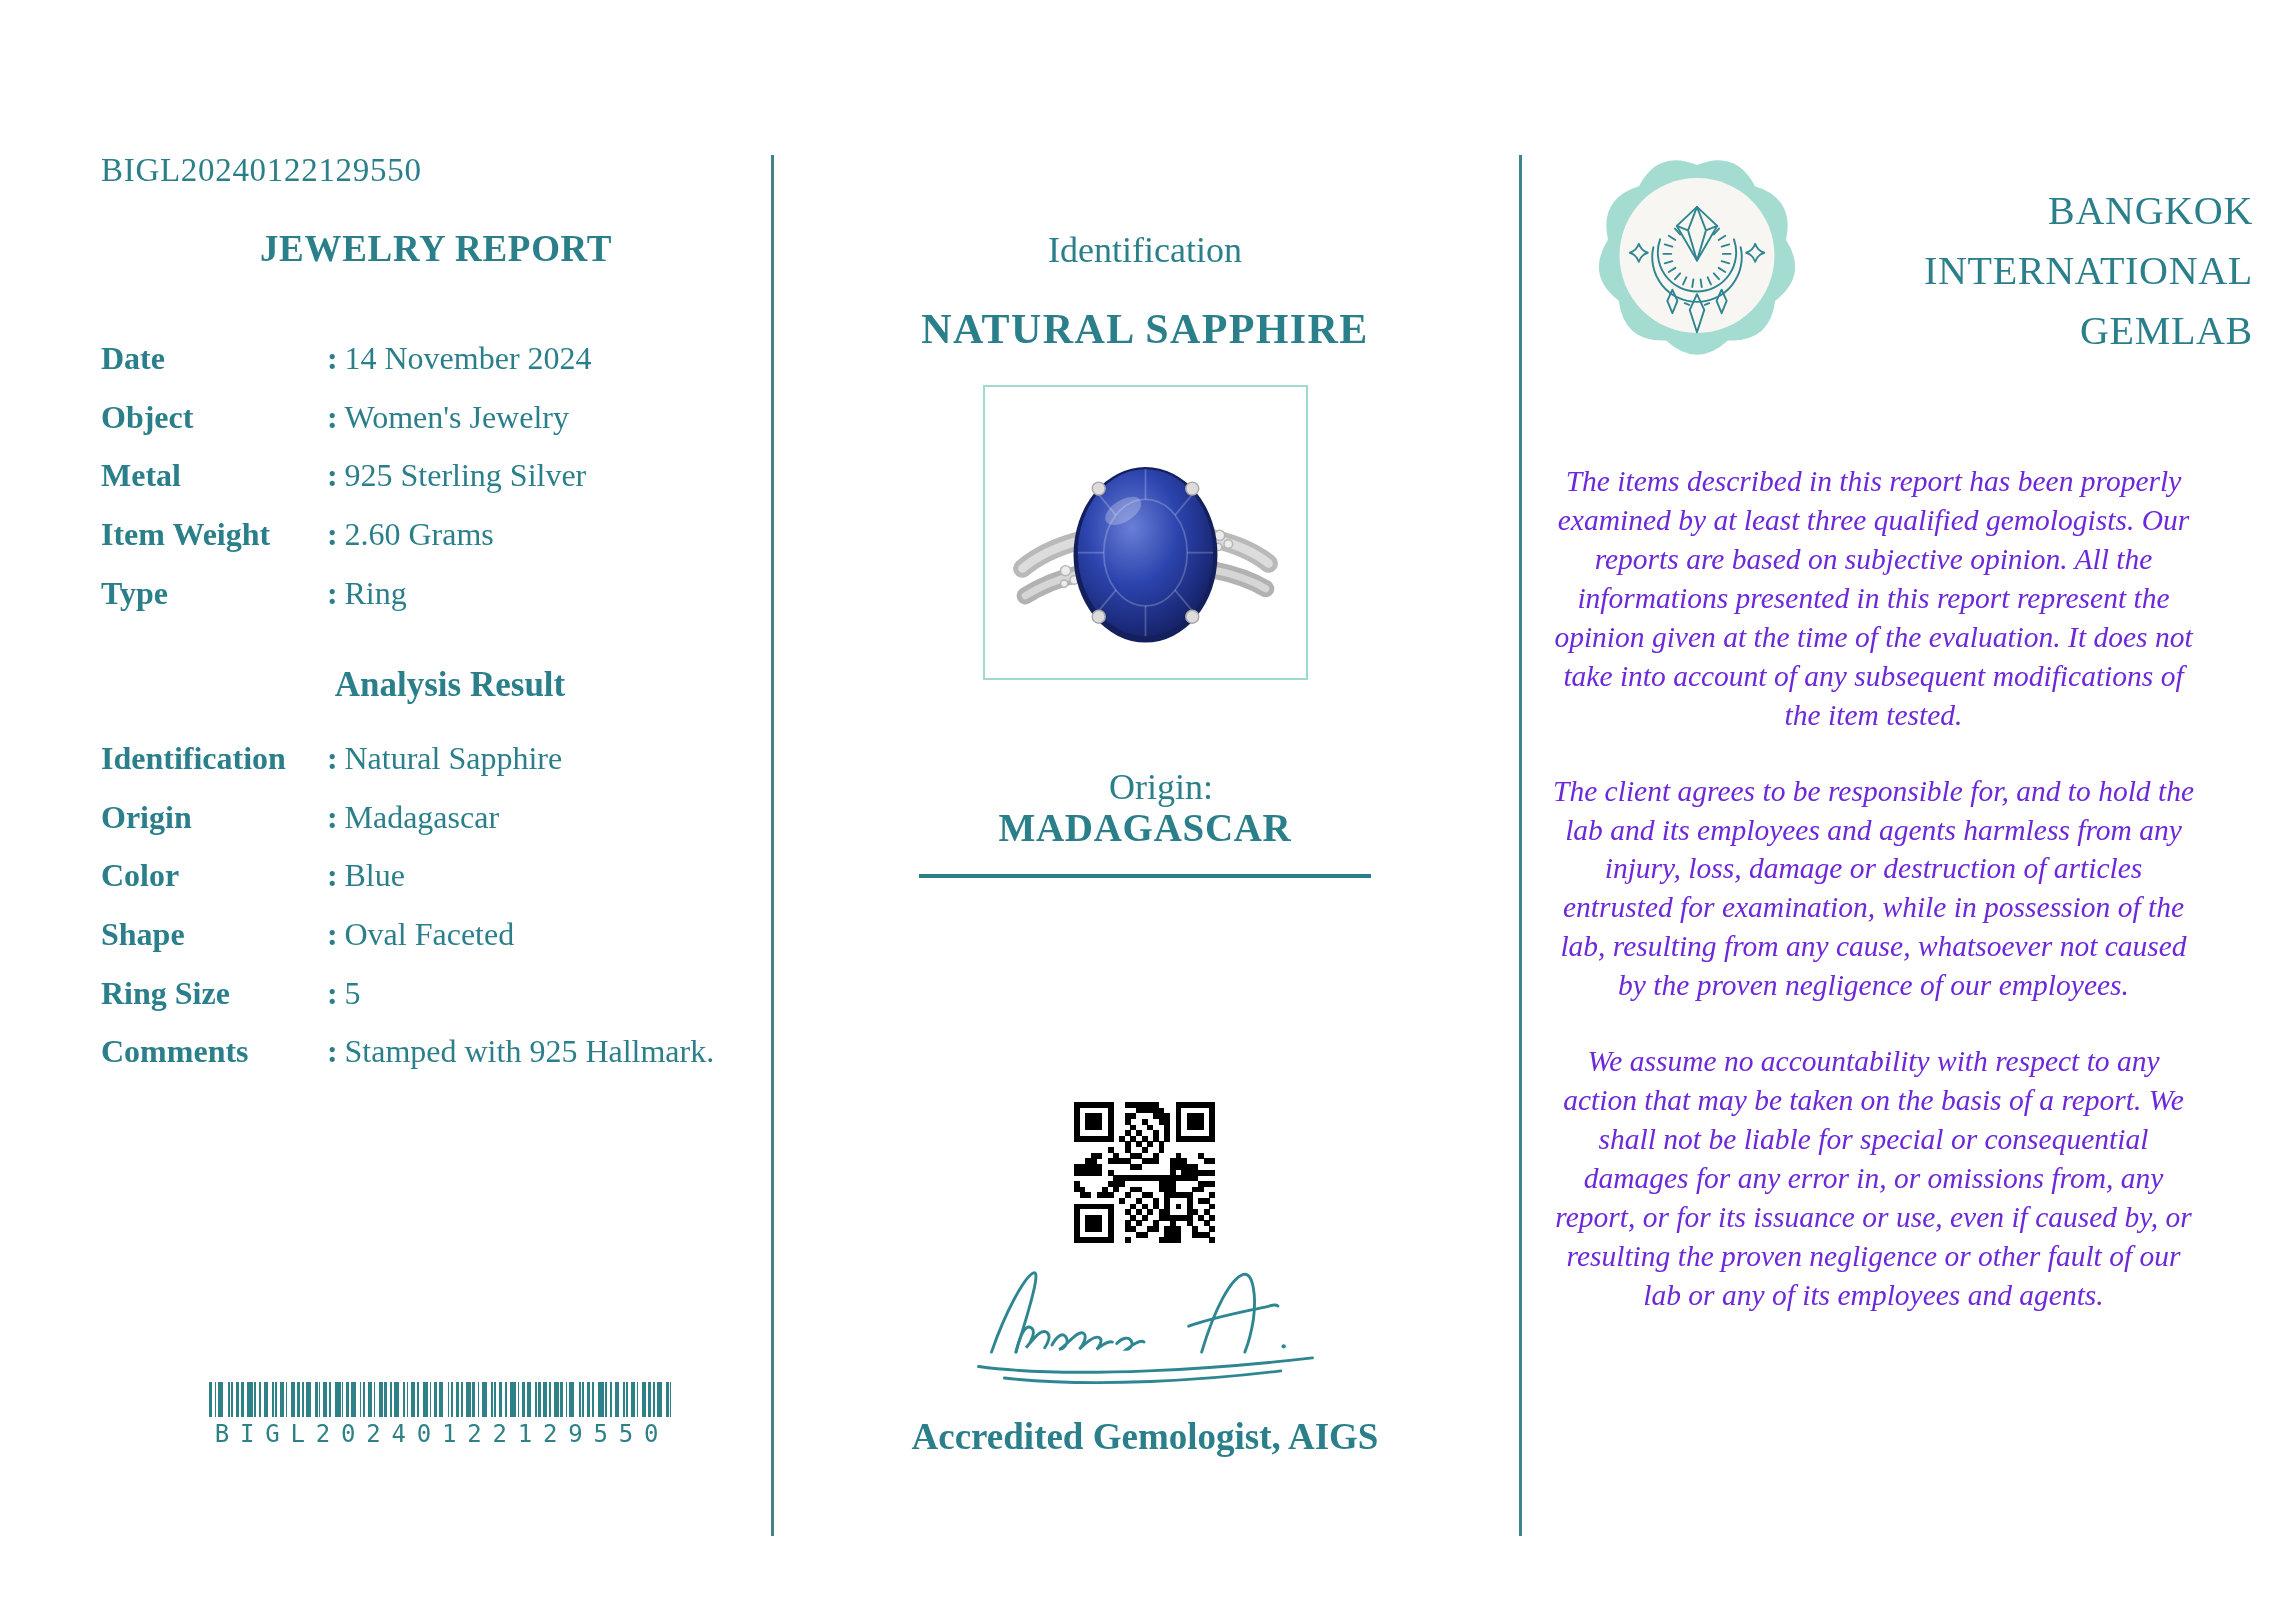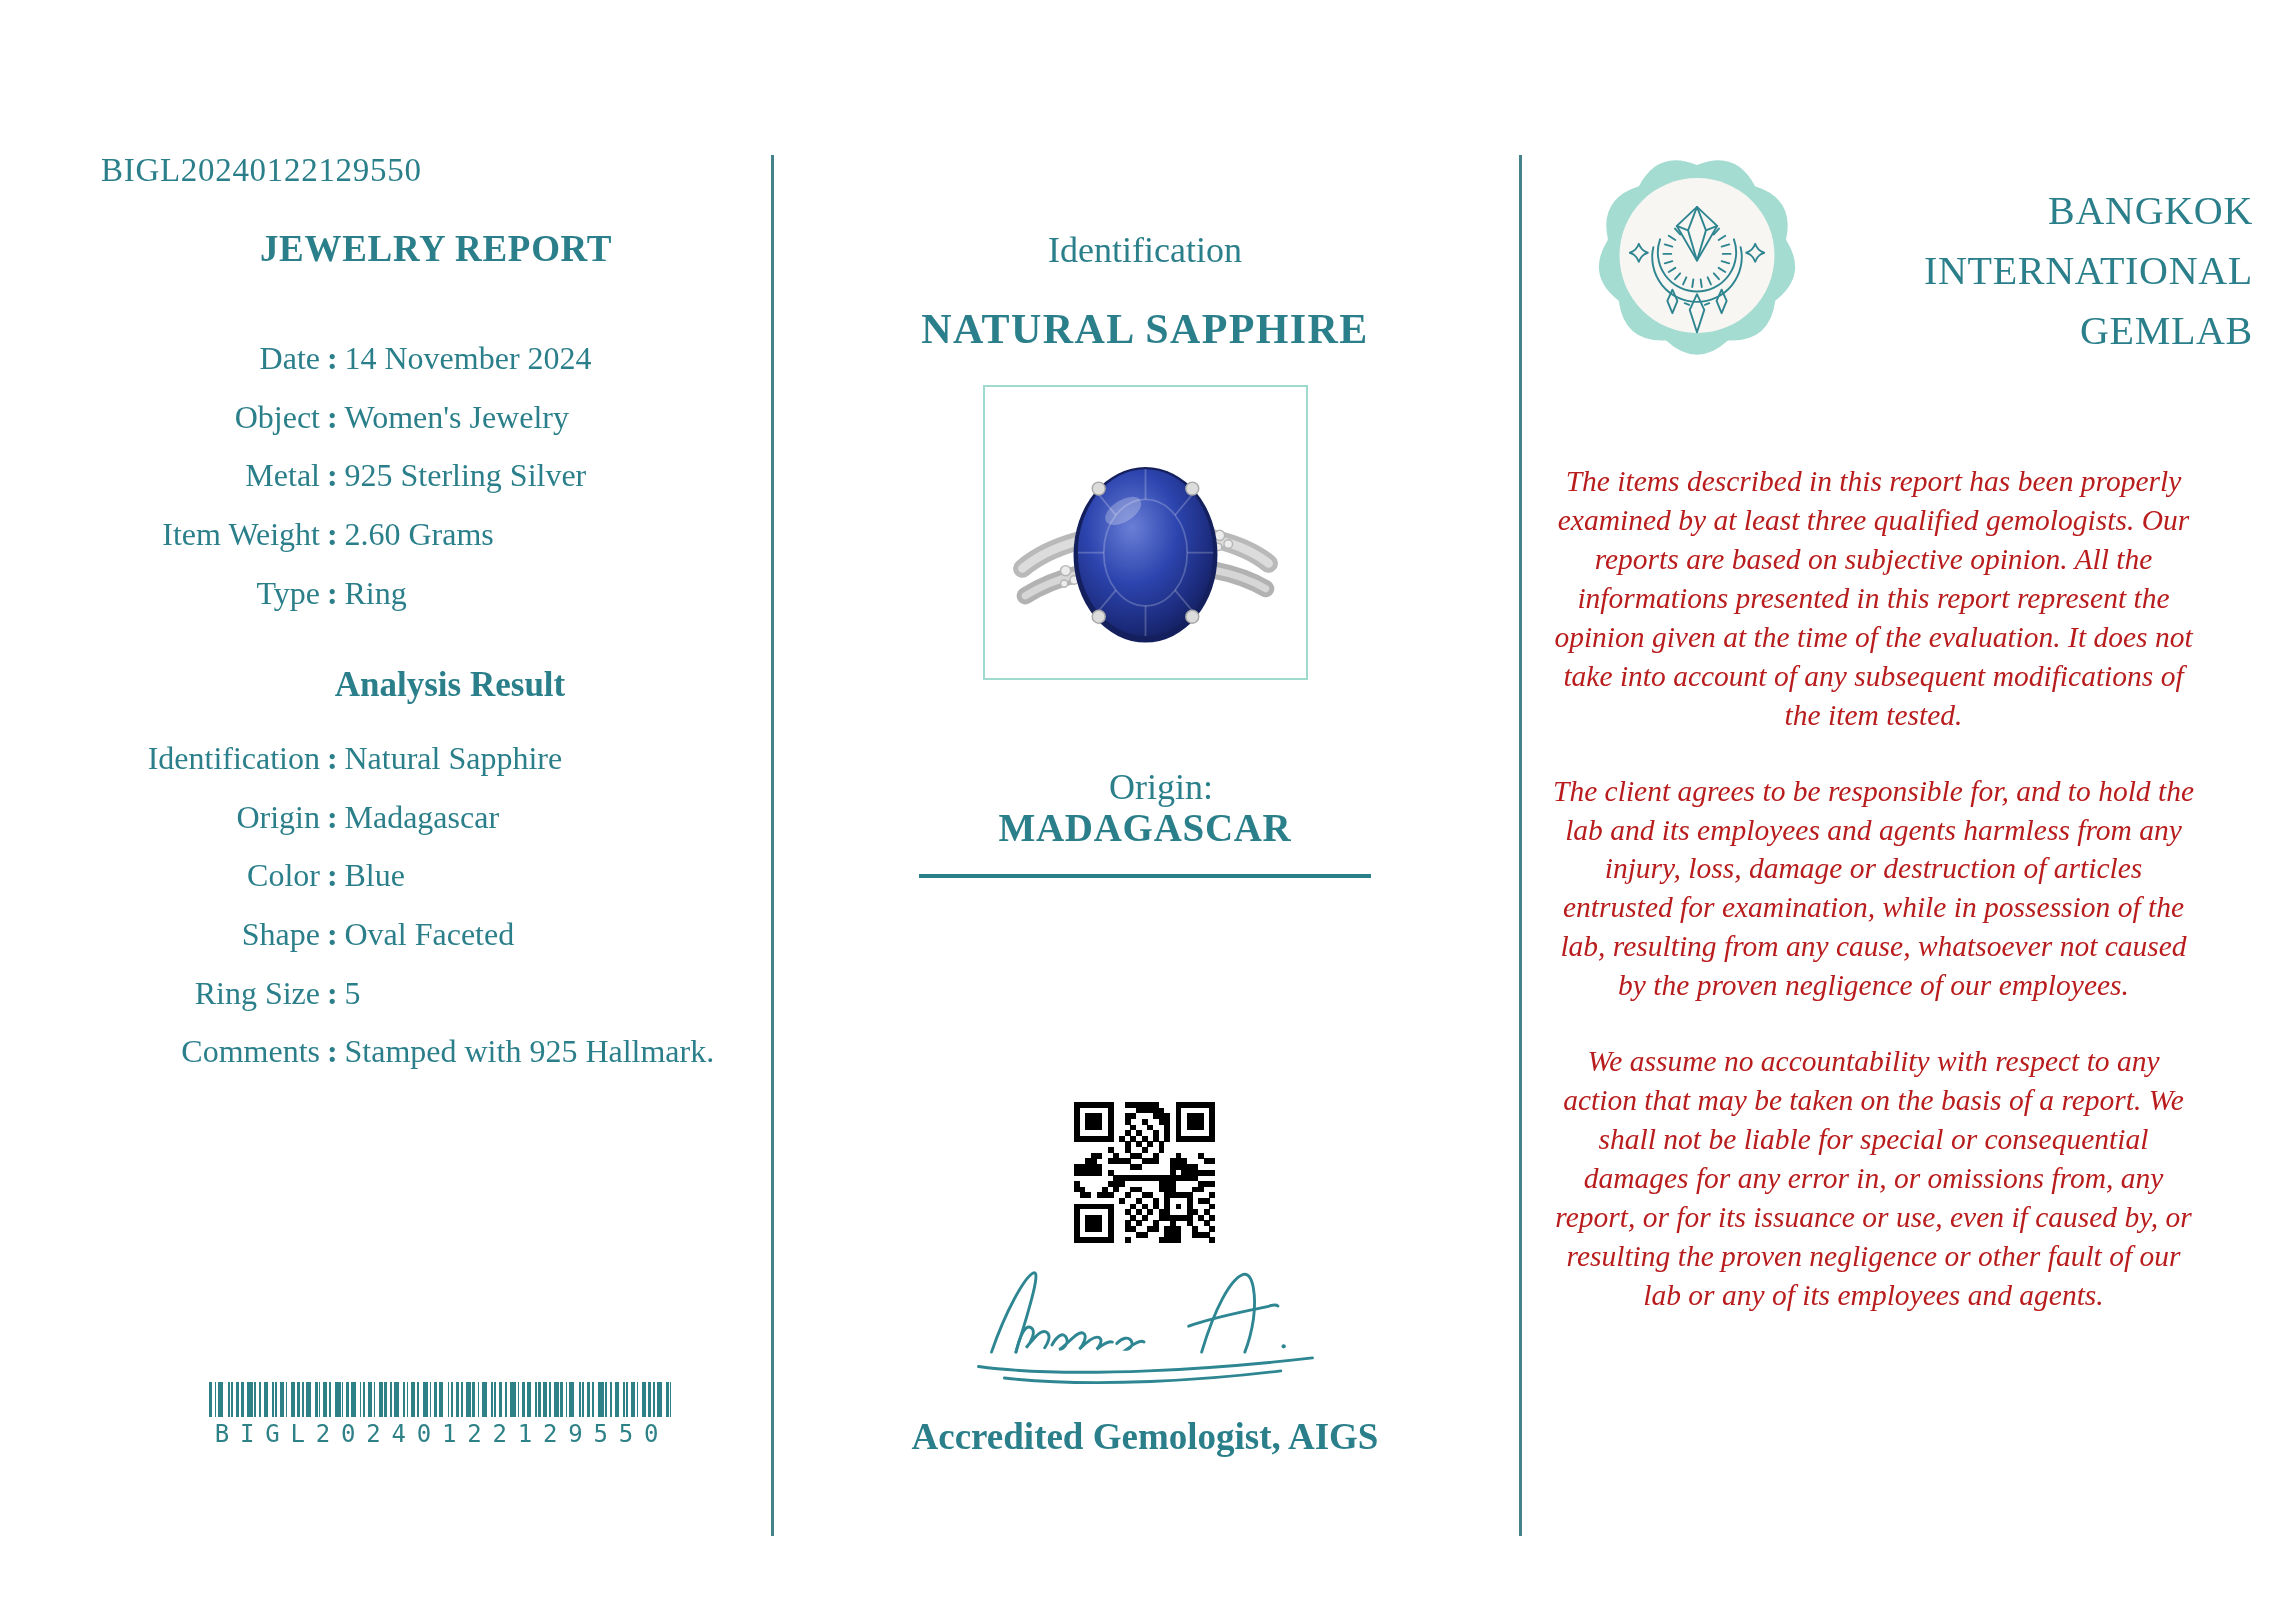--- a/index.html
+++ b/index.html
@@ -12,21 +12,21 @@
   #divider-left{left:771px;}
   #divider-right{left:1519px;}
 
   
   .report-number{left:101px;top:152px;font-size:33px;letter-spacing:0.7px;}
   .left-title{left:101px;top:227px;width:670px;text-align:center;font-size:37px;font-weight:700;letter-spacing:0.7px;margin:0;}
   .details{left:101px;width:670px;}
   #details-item{top:338px;}
   #details-analysis{top:738px;}
   .drow{display:grid;grid-template-columns:219px 24.5px 1fr;align-items:baseline;margin-bottom:18.7px;font-size:32px;line-height:40px;}
-  .dlabel{font-weight:400;text-align:right;}
+  .dlabel{font-weight:700;}
   .dcolon{font-weight:700;text-align:center;}
   .analysis-title{left:101px;top:651px;width:670px;text-align:center;font-size:35px;font-weight:700;margin:14px;}
   .barcode-wrap{left:209px;top:1382px;width:466px;text-align:center;}
   #barcode-svg{display:block;fill:#2E8187;}
   .barcode-text{font-family:"DejaVu Sans Mono","Liberation Mono",monospace;font-size:24px;letter-spacing:10.8px;color:#2E8187;margin-top:2.9px;white-space:nowrap;}
 
   
   .mid-ident{left:771px;top:229px;width:748px;text-align:center;font-size:36px;margin:0;font-weight:400;}
   .gem-name{left:771px;top:305px;width:748px;text-align:center;font-size:42px;font-weight:700;letter-spacing:1.4px;margin:0;}
   .photo-frame{left:983px;top:385px;width:321px;height:291px;border:2.9px solid #9FDACE;background:#ffffff;box-sizing:content-box;}
@@ -35,21 +35,21 @@
   .mid-divider{left:919px;top:874px;width:452px;height:3.6px;background:#2A7F8A;}
   .qr-wrap{left:1074px;top:1102px;width:141px;height:141px;}
   .signature-wrap{left:944px;top:1257px;width:403px;height:137px;}
   .credential{left:771px;top:1415px;width:748px;text-align:center;font-size:37px;margin:0;}
 
   
   .logo-wrap{left:1598px;top:152px;width:198px;height:207px;}
   .org-name{left:1807px;top:181px;width:446px;text-align:right;font-size:40px;line-height:1.5;letter-spacing:0.7px;margin:0;font-weight:400;}
   .provisions-title{left:1548px;top:403px;width:647px;text-align:center;font-size:36px;letter-spacing:0.7px;margin:0;font-weight:400;}
   .provisions{left:1550px;top:462px;width:647px;}
-  .provisions p{font-style:italic;font-size:29.5px;line-height:1.32;color:#b91c1c;text-align:center;margin:0 0 37px 0;}
+  .provisions p{font-style:italic;font-size:29.5px;line-height:1.32;color:#6d28d9;text-align:center;margin:0 0 37px 0;}
 </style>
 </head>
 <body>
 
 <div id="page">
 
   <div class="divider" id="divider-left"></div>
   <div class="divider" id="divider-right"></div>
 
   <div class="abs report-number">BIGL20240122129550</div>

